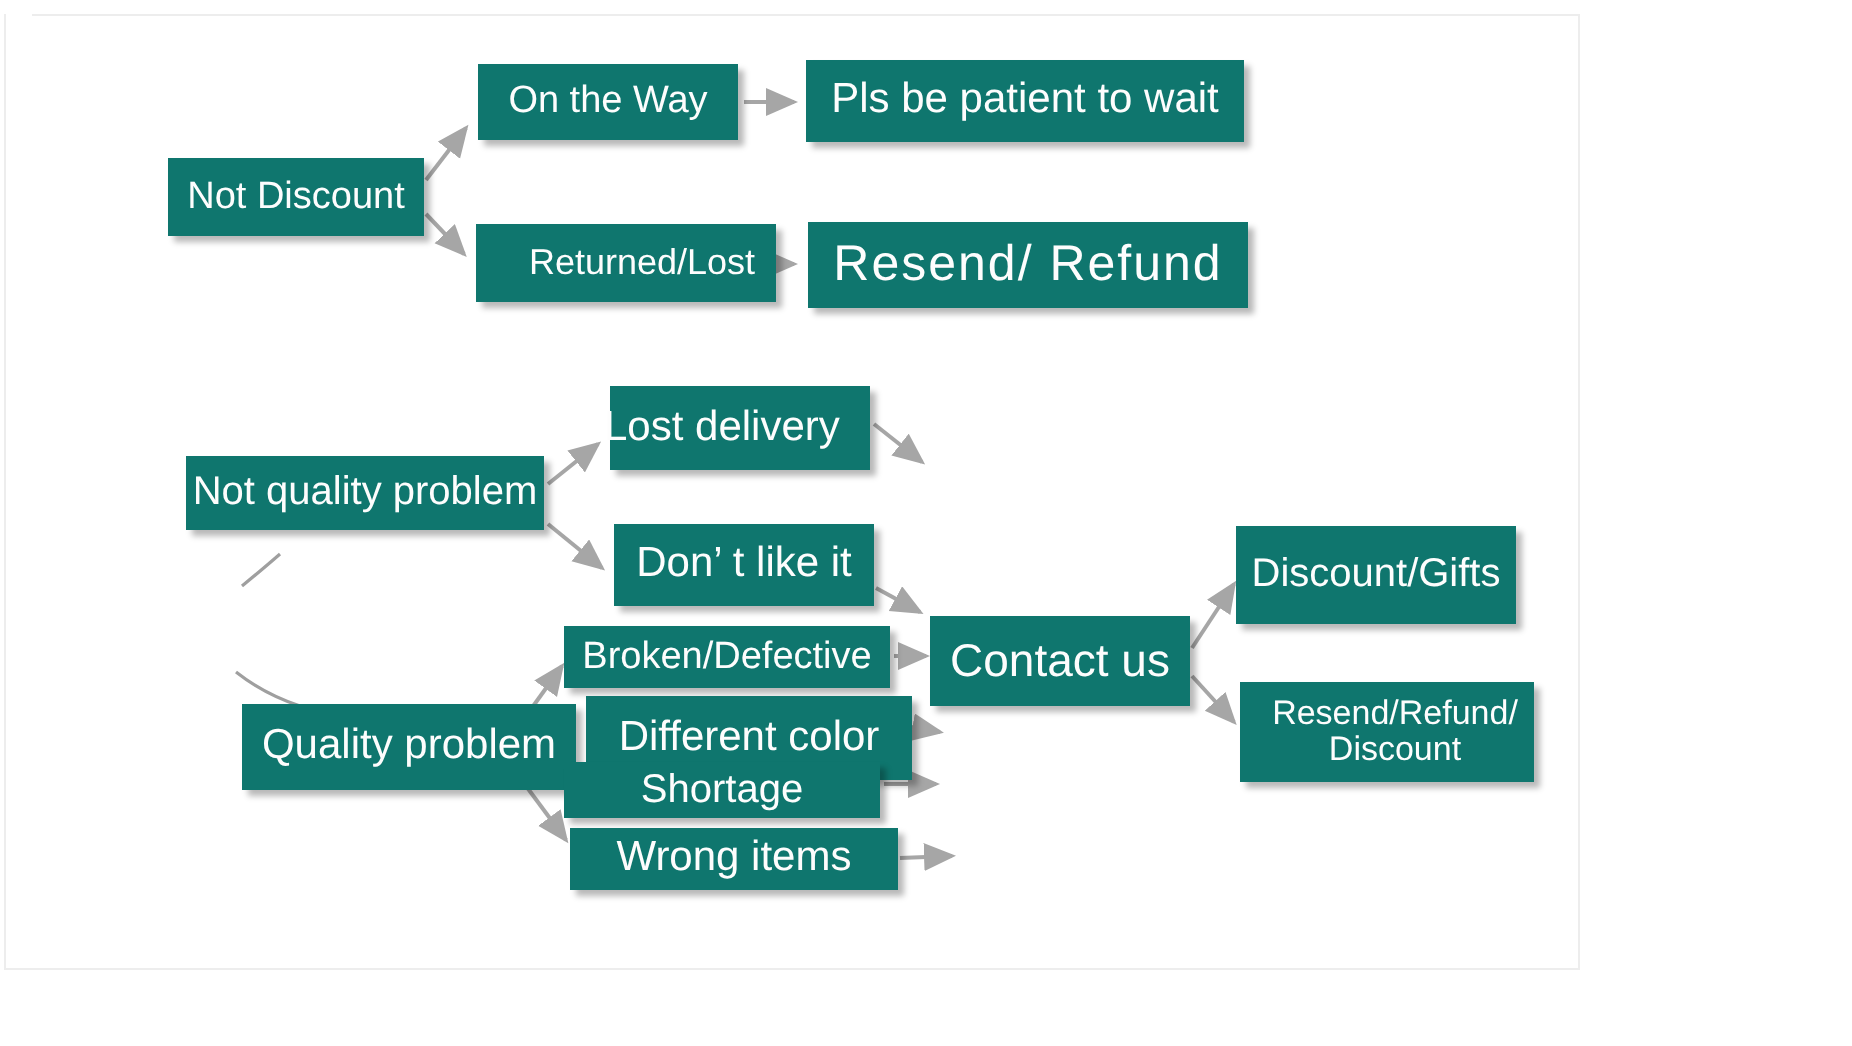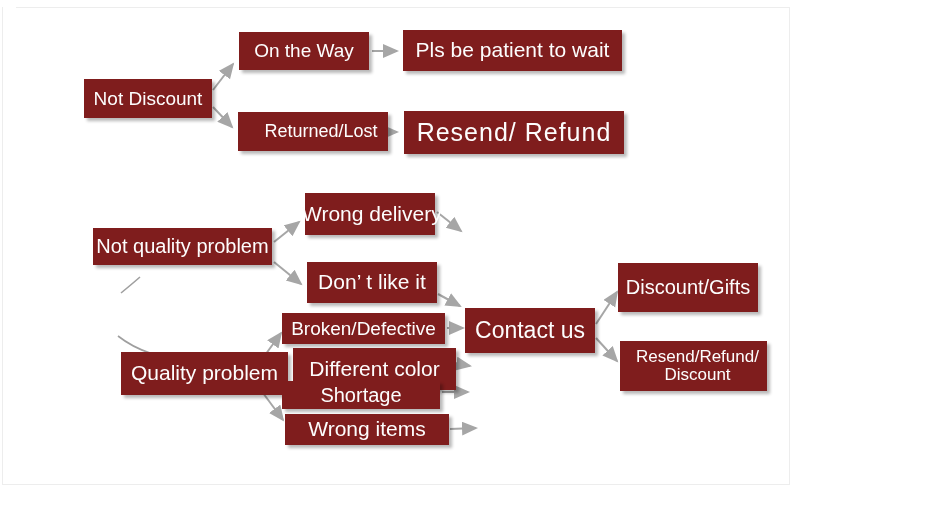--- a/index.html
+++ b/index.html
@@ -13,21 +13,21 @@
   .frame-line { position: absolute; background: #ededed; }
   #frame-top    { left: 16px; top: 7px;   width: 773px; height: 1px; }
   #frame-right  { left: 789px; top: 7px;  width: 1px;  height: 478px; }
   #frame-bottom { left: 2px;  top: 484px; width: 788px; height: 1px; }
   #frame-left   { left: 2px;  top: 7px;   width: 1px;  height: 478px; }
 
   svg.connectors { position: absolute; left: 0; top: 0; pointer-events: none; }
 
   .node {
     position: absolute;
-    background: #7f1d1d;
+    background: #0f766e;
     color: #fdfdfd;
     display: flex;
     align-items: center;
     justify-content: center;
     text-align: center;
     white-space: nowrap;
     box-shadow: 3px 3px 3px rgba(0,0,0,0.28);
     line-height: 1.05;
   }
   
@@ -112,21 +112,21 @@
     <span>Returned/Lost</span>
   </div>
   <div class="node" id="n-resend-refund">
     <span>Resend/ Refund</span>
   </div>
 
   <div class="node" id="n-not-quality-problem">
     <span>Not quality problem</span>
   </div>
   <div class="node" id="n-long-delivery">
-    <span>Wrong delivery</span>
+    <span>Lost delivery</span>
   </div>
   <div class="node" id="n-dont-like-it">
     <span>Don’ t like it</span>
   </div>
   <div class="node" id="n-quality-problem">
     <span>Quality problem</span>
   </div>
   <div class="node" id="n-broken-defective">
     <span>Broken/Defective</span>
   </div>

